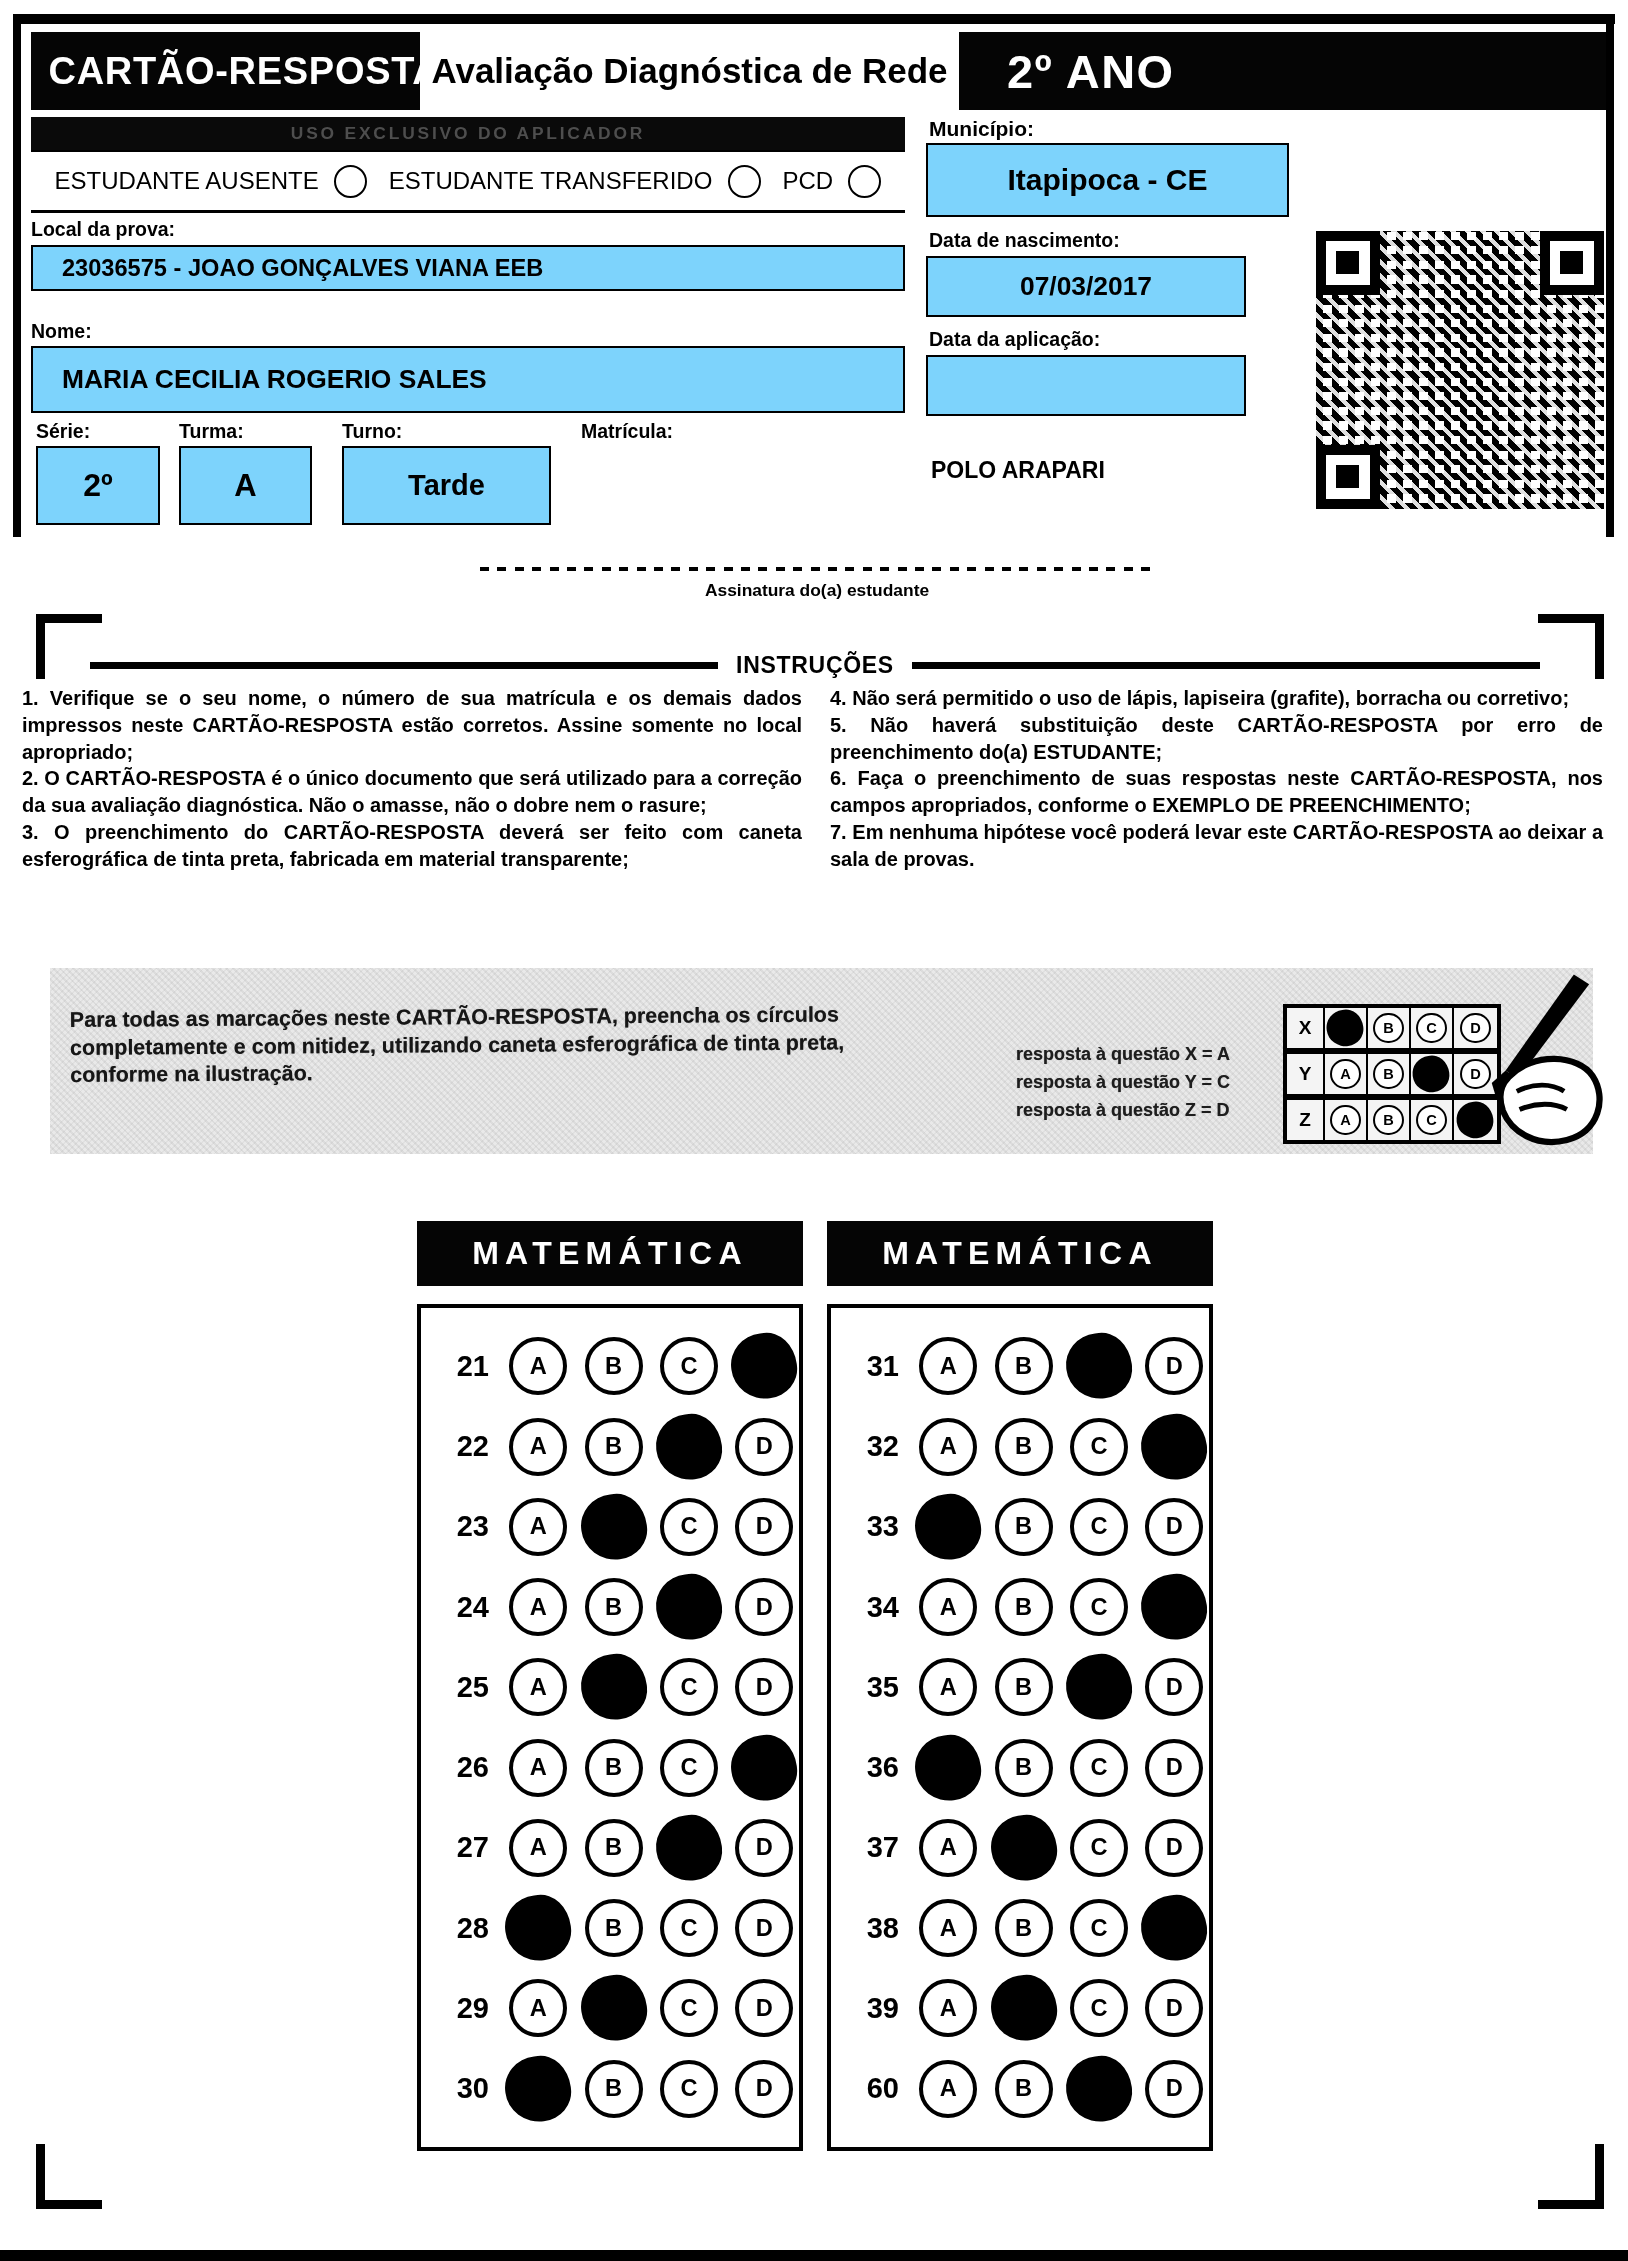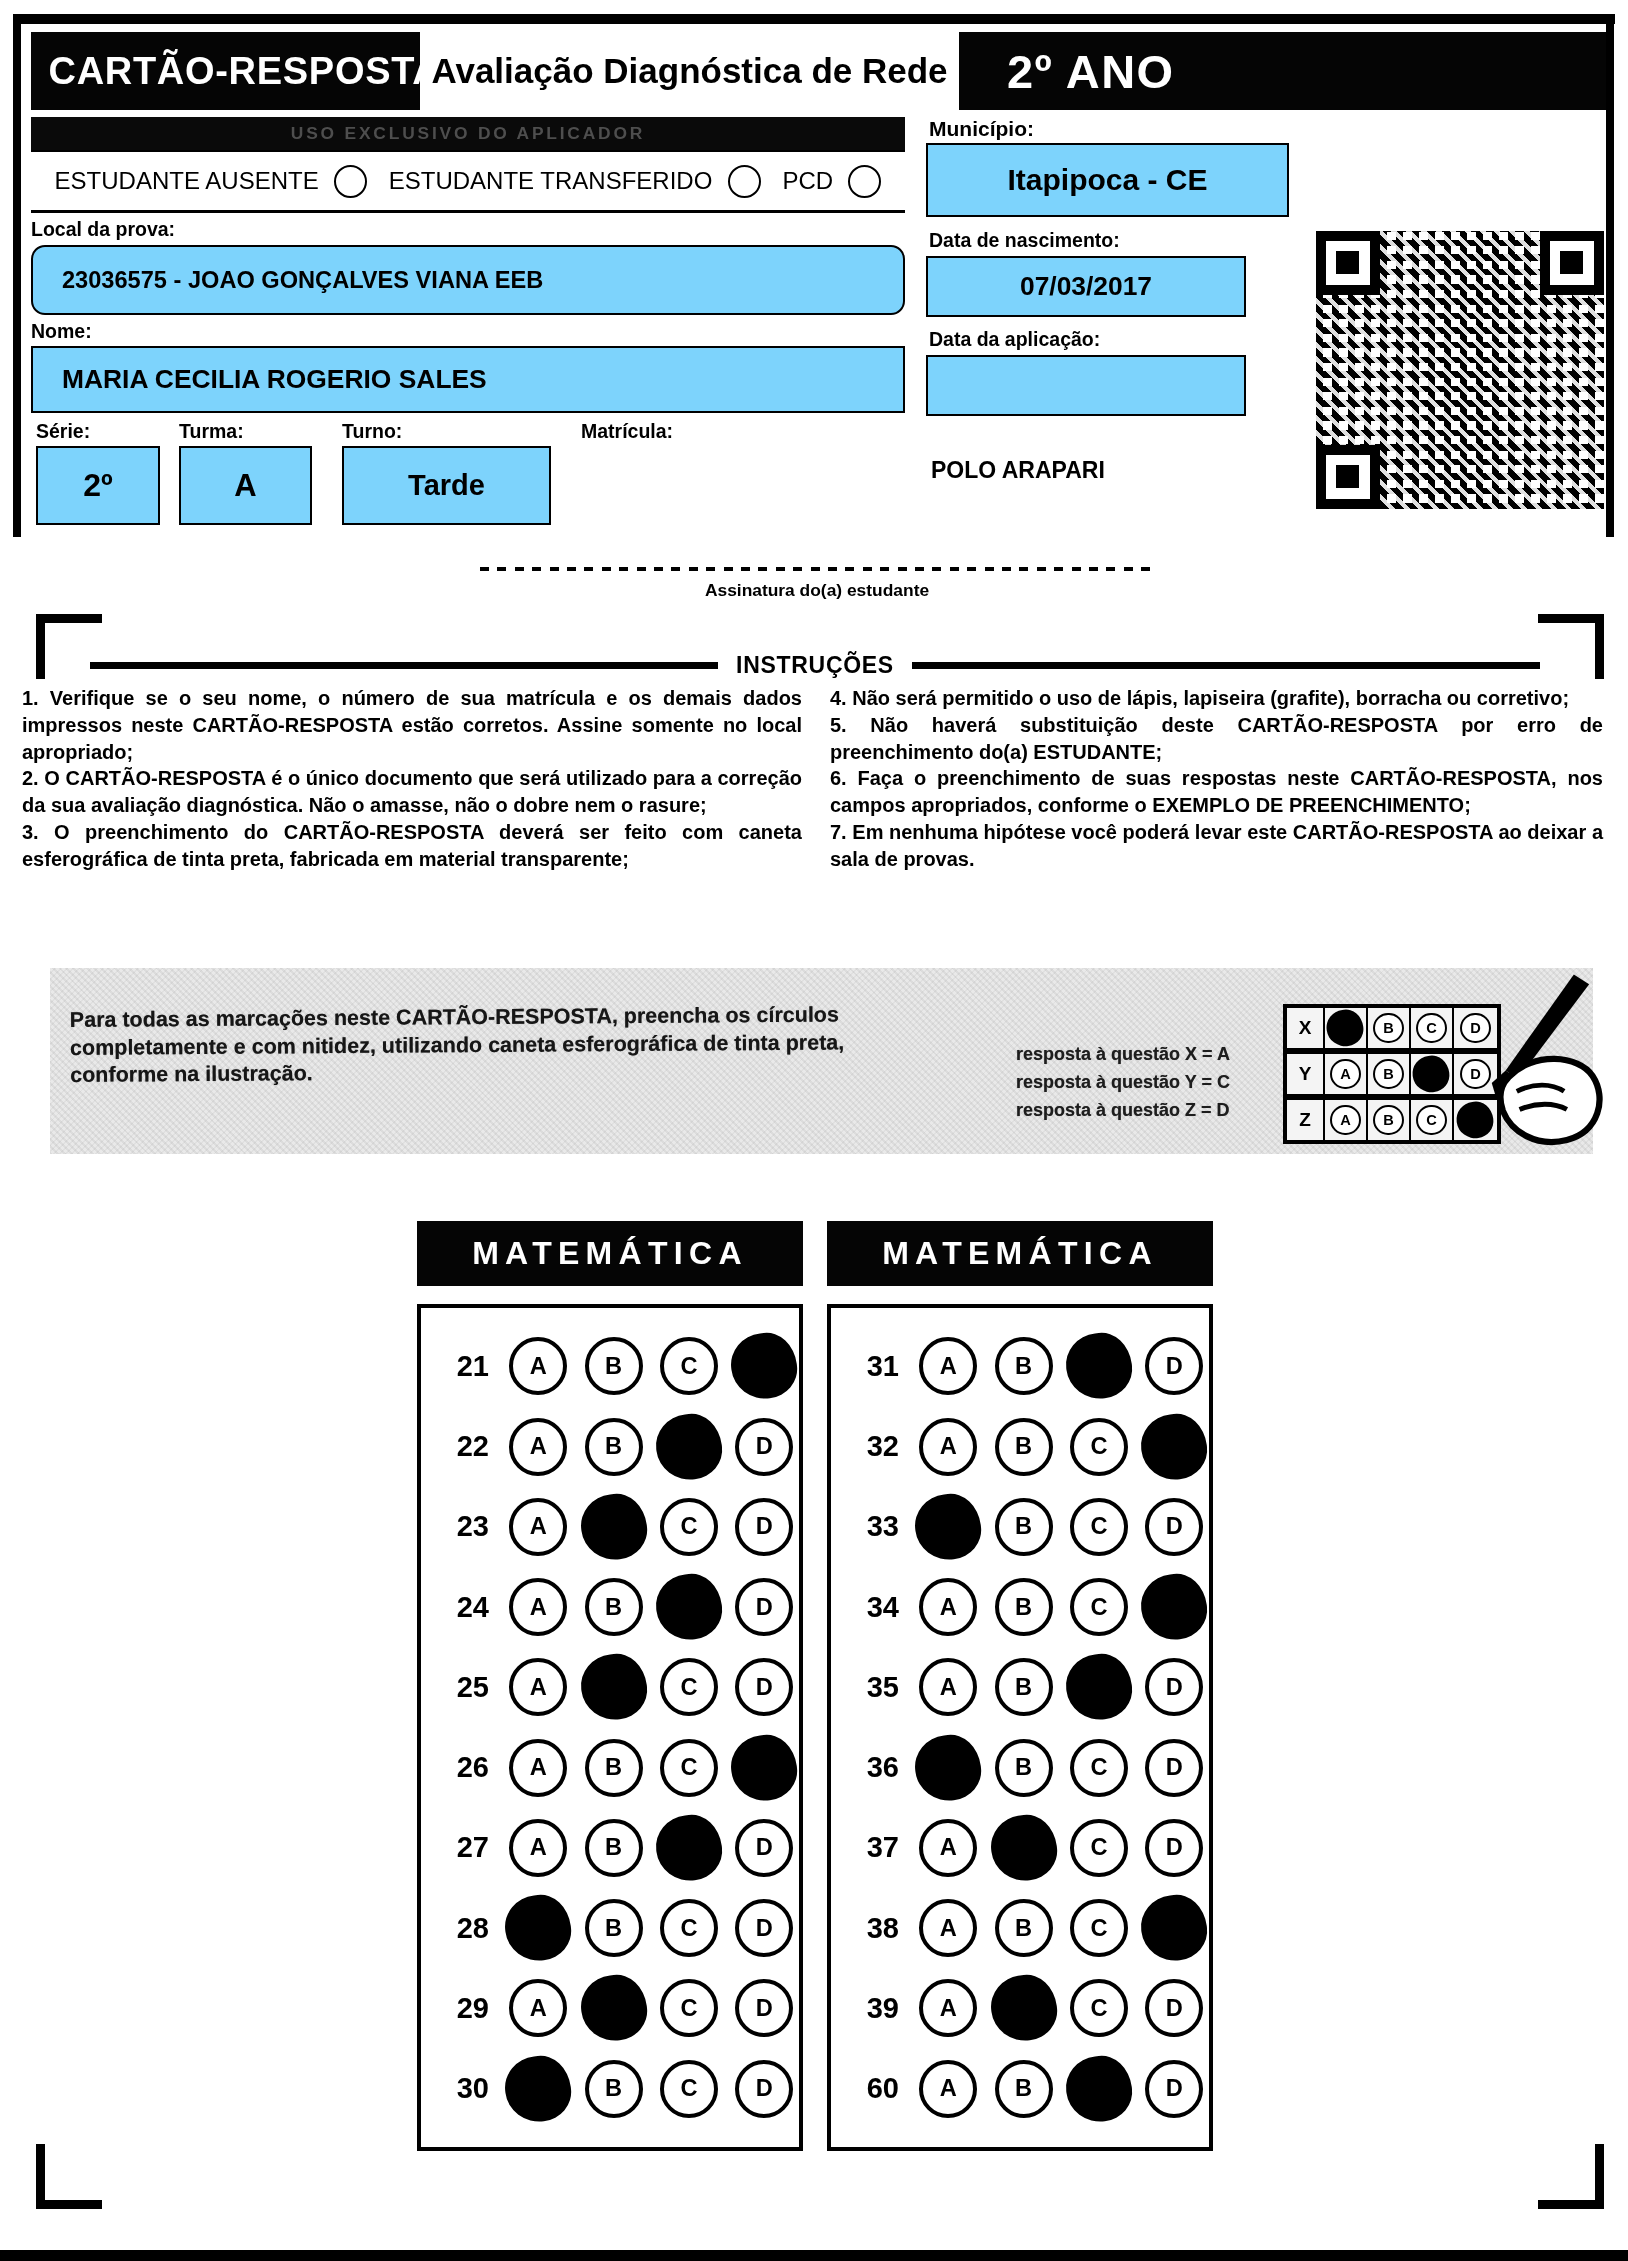--- a/index.html
+++ b/index.html
@@ -33,21 +33,21 @@
   .status-item{display:flex;align-items:center;gap:15.3px;}
   .status-item .lbl{font-size:24px;font-weight:normal;}
   .circle{width:29px;height:29px;border:2.8px solid #000;border-radius:50%;background:#fff;display:inline-block;}
 
   
   .flabel{font-size:19.5px;font-weight:bold;}
   .fbox{border:2.8px solid #000;background:#7dd3fc;box-sizing:border-box;
         display:flex;align-items:center;}
   .fbox.center{justify-content:center;}
   .lbl-local{left:31px;top:218px;}
-  .box-local{left:31px;top:245px;width:874px;height:70px;border-radius:14px;}
+  .box-local{left:31px;top:245px;width:874px;height:46px;}
   .box-local span{font-size:23.6px;font-weight:bold;padding-left:29px;}
   .lbl-nome{left:31px;top:320px;}
   .box-nome{left:31px;top:346px;width:874px;height:67px;}
   .box-nome span{font-size:26.4px;font-weight:bold;padding-left:29px;}
   .lbl-serie{left:36px;top:420px;}   .box-serie{left:36px;top:446px;width:124px;height:79px;}
   .box-serie span{font-size:32px;font-weight:bold;}
   .lbl-turma{left:179px;top:420px;}  .box-turma{left:179px;top:446px;width:133px;height:79px;}
   .box-turma span{font-size:31px;font-weight:bold;}
   .lbl-turno{left:342px;top:420px;}  .box-turno{left:342px;top:446px;width:209px;height:79px;}
   .box-turno span{font-size:29px;font-weight:bold;}

